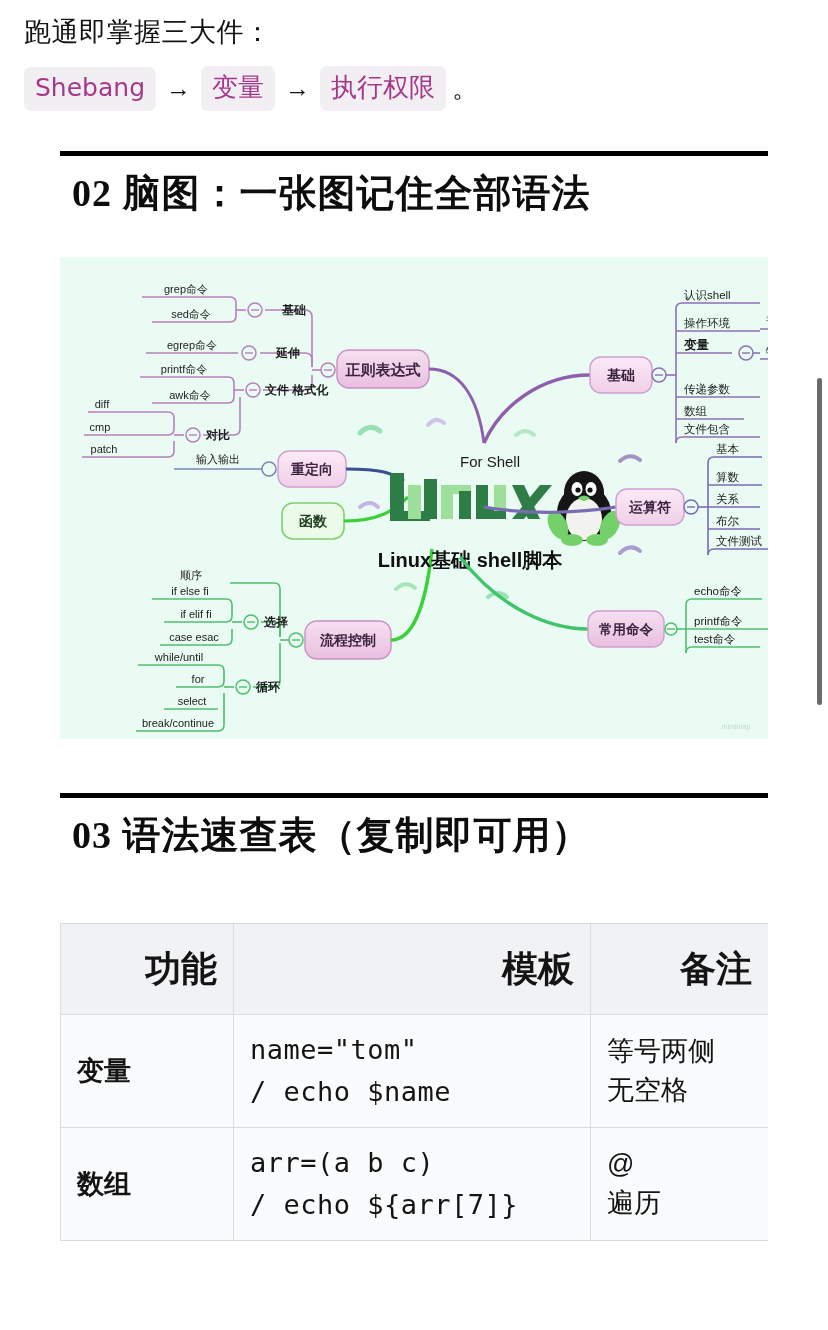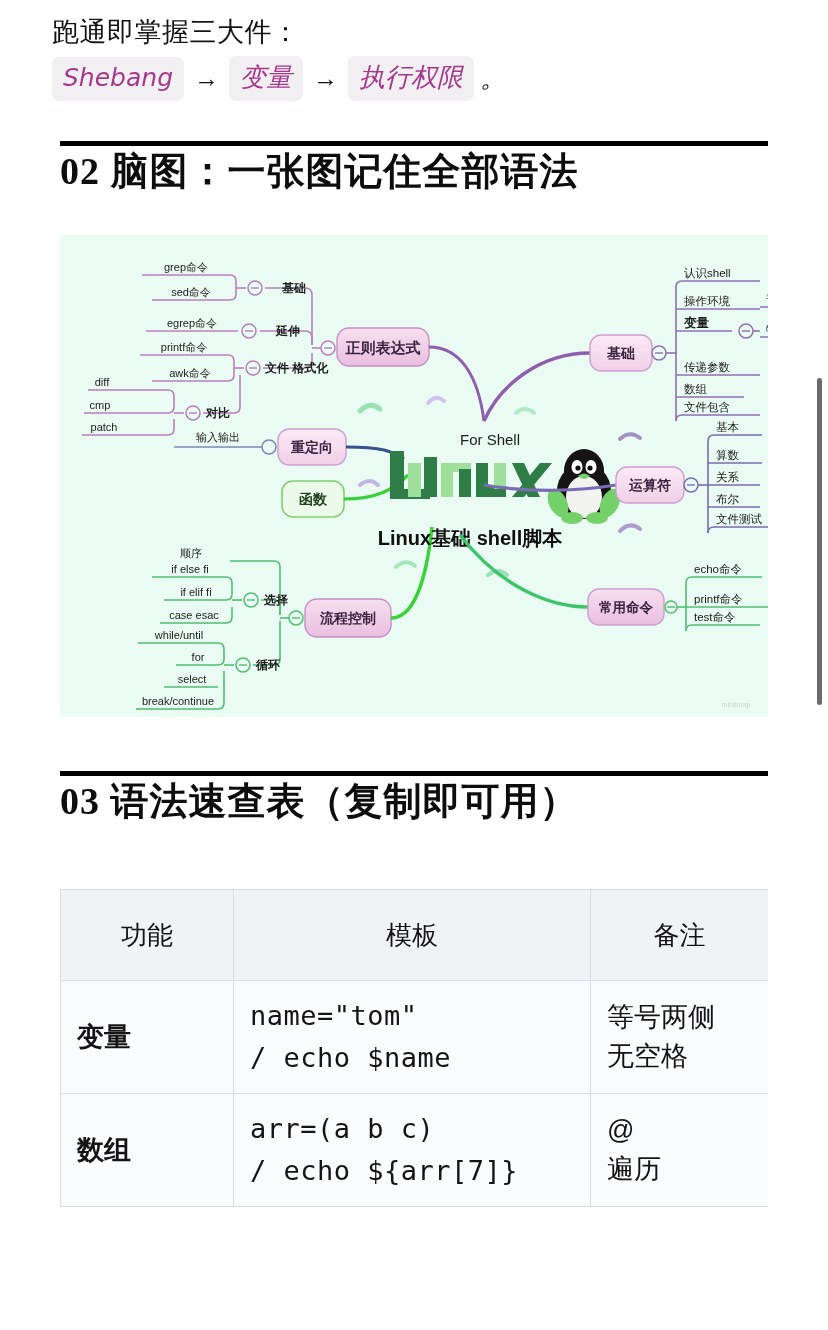--- a/index.html
+++ b/index.html
@@ -16,36 +16,35 @@
   .page {
     position: relative;
     width: 828px;
     height: 1330px;
     padding: 0;
     box-sizing: border-box;
   }
 
   
   .intro {
-    padding: 0 52px;
+    padding: 0 24px;
   }
   .intro-line1 {
     font-size: 27px;
     line-height: 1.35;
     letter-spacing: 0.5px;
     padding-top: 14px;
     color: #141414;
   }
   .intro-line2 {
     font-size: 27px;
     line-height: 1.5;
-    margin-top: 6px;
+    margin-top: 16px;
     white-space: nowrap;
     color: #141414;
-    font-style: italic;
   }
   .chip {
     display: inline-block;
     background: #f2eff2;
     color: #a6388c;
     border-radius: 7px;
     padding: 2px 11px 4px 11px;
     font-size: 26px;
     vertical-align: middle;
   }
@@ -64,21 +63,21 @@
     margin: 0 60px;
     height: 5px;
     background: #000000;
     border: 0;
   }
   .rule-1 { margin-top: 40px; }
   .rule-2 { margin-top: 54px; }
 
   
   h2.section {
-    margin: 0;
+    margin: 12px;
     padding: 0 60px;
     font-family: "Liberation Serif", "DejaVu Serif", serif;
     font-weight: bold;
     font-size: 38px;
     letter-spacing: 1px;
     color: #0d0d0d;
   }
   .h2-1 { padding-top: 58px; }
   .h2-2 { padding-top: 62px; }
 
@@ -105,23 +104,23 @@
     width: 708px;
     table-layout: fixed;
   }
   table.cheat th, table.cheat td {
     border: 1px solid #d9dde2;
     vertical-align: middle;
     padding: 14px 16px;
   }
   table.cheat thead th {
     background: #f0f2f4;
-    text-align: center;
-    font-size: 26px;
-    font-weight: normal;
+    text-align: right;
+    font-size: 36px;
+    font-weight: bold;
     height: 62px;
     color: #141414;
   }
   table.cheat tbody td {
     background: #fafbfc;
     font-size: 27px;
     color: #141414;
   }
   td.func { font-weight: bold; font-size: 27px; }
   td.tmpl {

